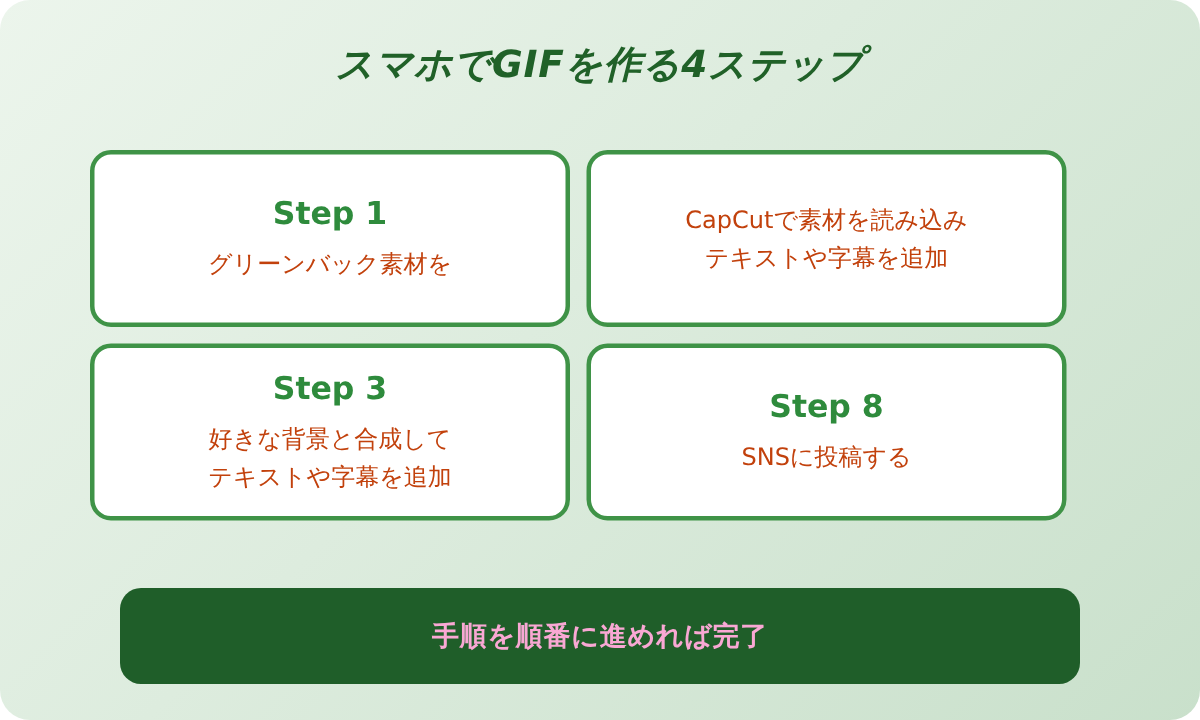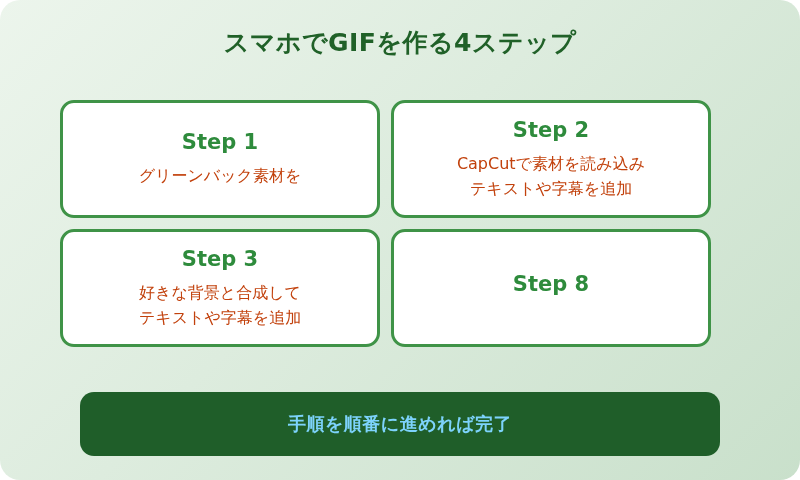--- a/index.html
+++ b/index.html
@@ -19,20 +19,21 @@
   .page-title {
     position: absolute;
     top: 26px;
     left: 0;
     width: 100%;
     text-align: center;
     font-size: 25px;
     font-weight: bold;
     color: #206128;
     letter-spacing: 0.5px;
+    font-style: italic;
   }
   .steps-grid {
     position: absolute;
     left: 60px;
     top: 100px;
     width: 680px;
     display: grid;
     grid-template-columns: 320px 320px;
     column-gap: 40px;
     row-gap: 32px;
@@ -67,21 +68,21 @@
     top: 392px;
     width: 640px;
     height: 64px;
     background: #1f5e29;
     border-radius: 14px;
     display: flex;
     align-items: center;
     justify-content: center;
   }
   .footer-label {
-    color: #7dd3fc;
+    color: #f9a8d4;
     font-size: 18px;
     font-weight: bold;
     letter-spacing: 0.5px;
     text-align: center;
   }
 </style>
 </head>
 <body>
 
 <div class="canvas">
@@ -91,38 +92,38 @@
   <div class="steps-grid">
 
     <div class="step-card">
       <div class="step-label">Step 1</div>
       <div class="step-text">
         <div>グリーンバック素材を</div>
       </div>
     </div>
 
     <div class="step-card">
-      <div class="step-label">Step 2</div>
       <div class="step-text">
         <div>CapCutで素材を読み込み</div>
         <div>テキストや字幕を追加</div>
       </div>
     </div>
 
     <div class="step-card">
       <div class="step-label">Step 3</div>
       <div class="step-text">
         <div>好きな背景と合成して</div>
         <div>テキストや字幕を追加</div>
       </div>
     </div>
 
     <div class="step-card">
       <div class="step-label">Step 8</div>
       <div class="step-text">
+        <div>SNSに投稿する</div>
       </div>
     </div>
 
   </div>
 
   <div class="footer-bar">
     <div class="footer-label">手順を順番に進めれば完了</div>
   </div>
 
 </div>

